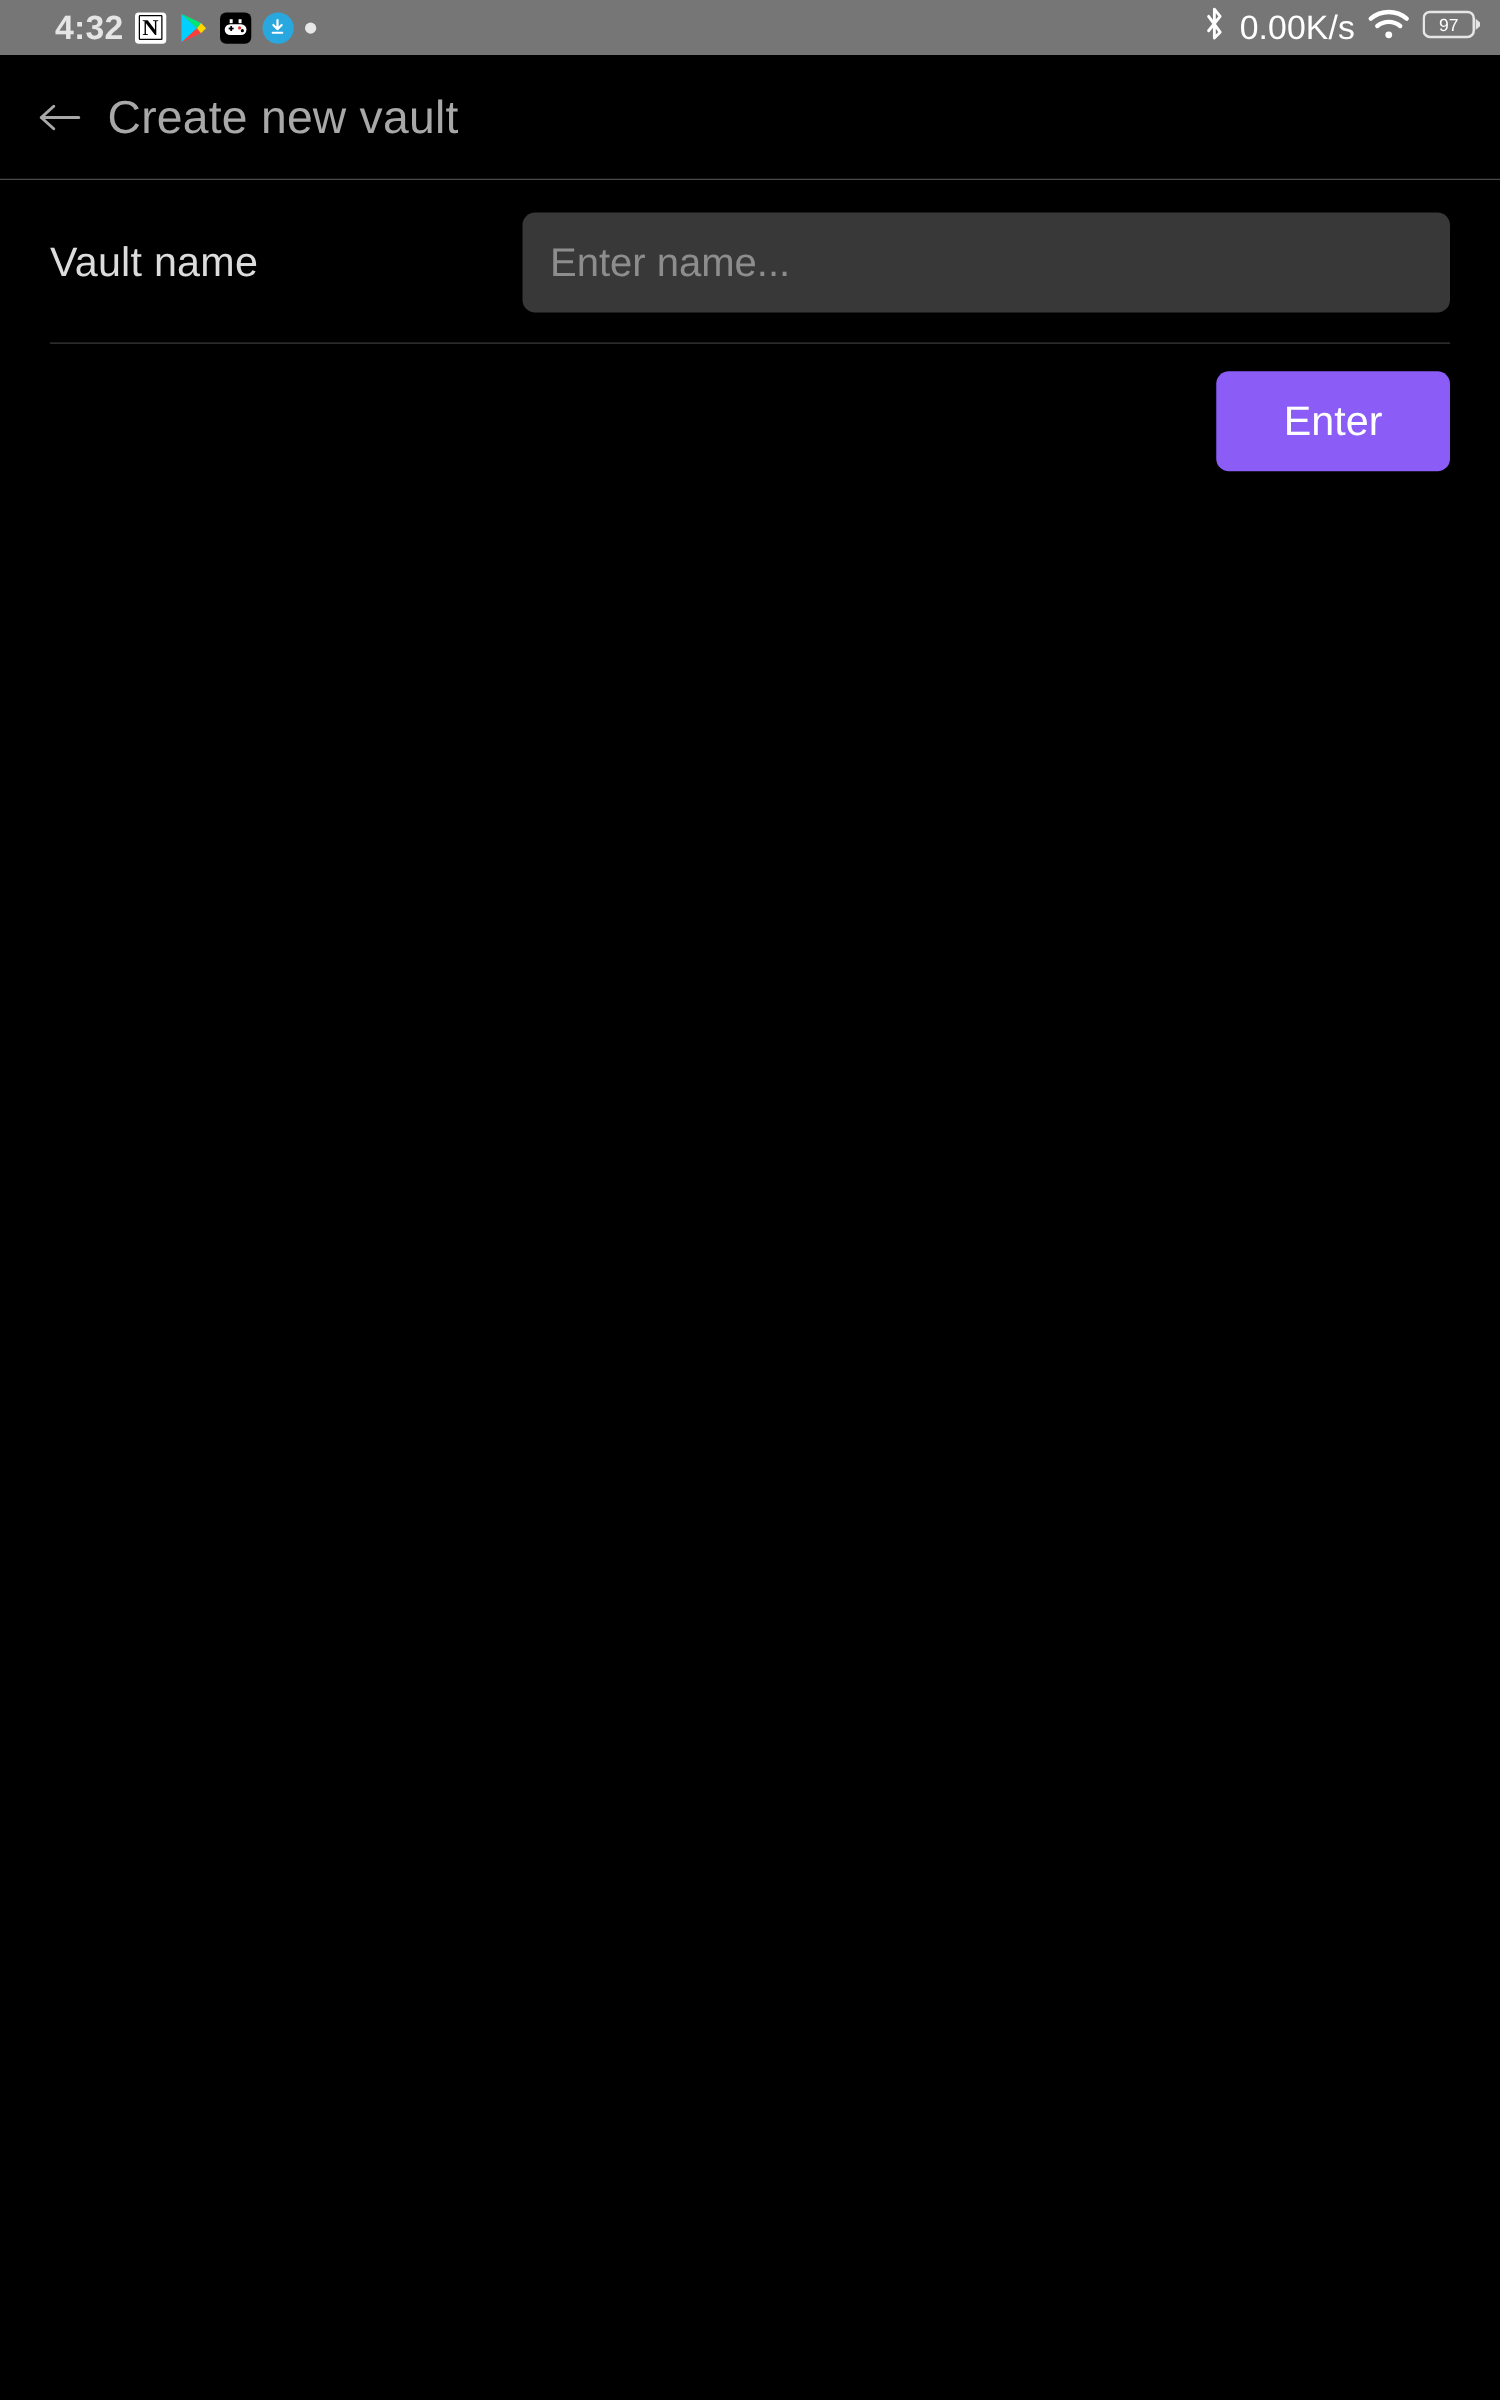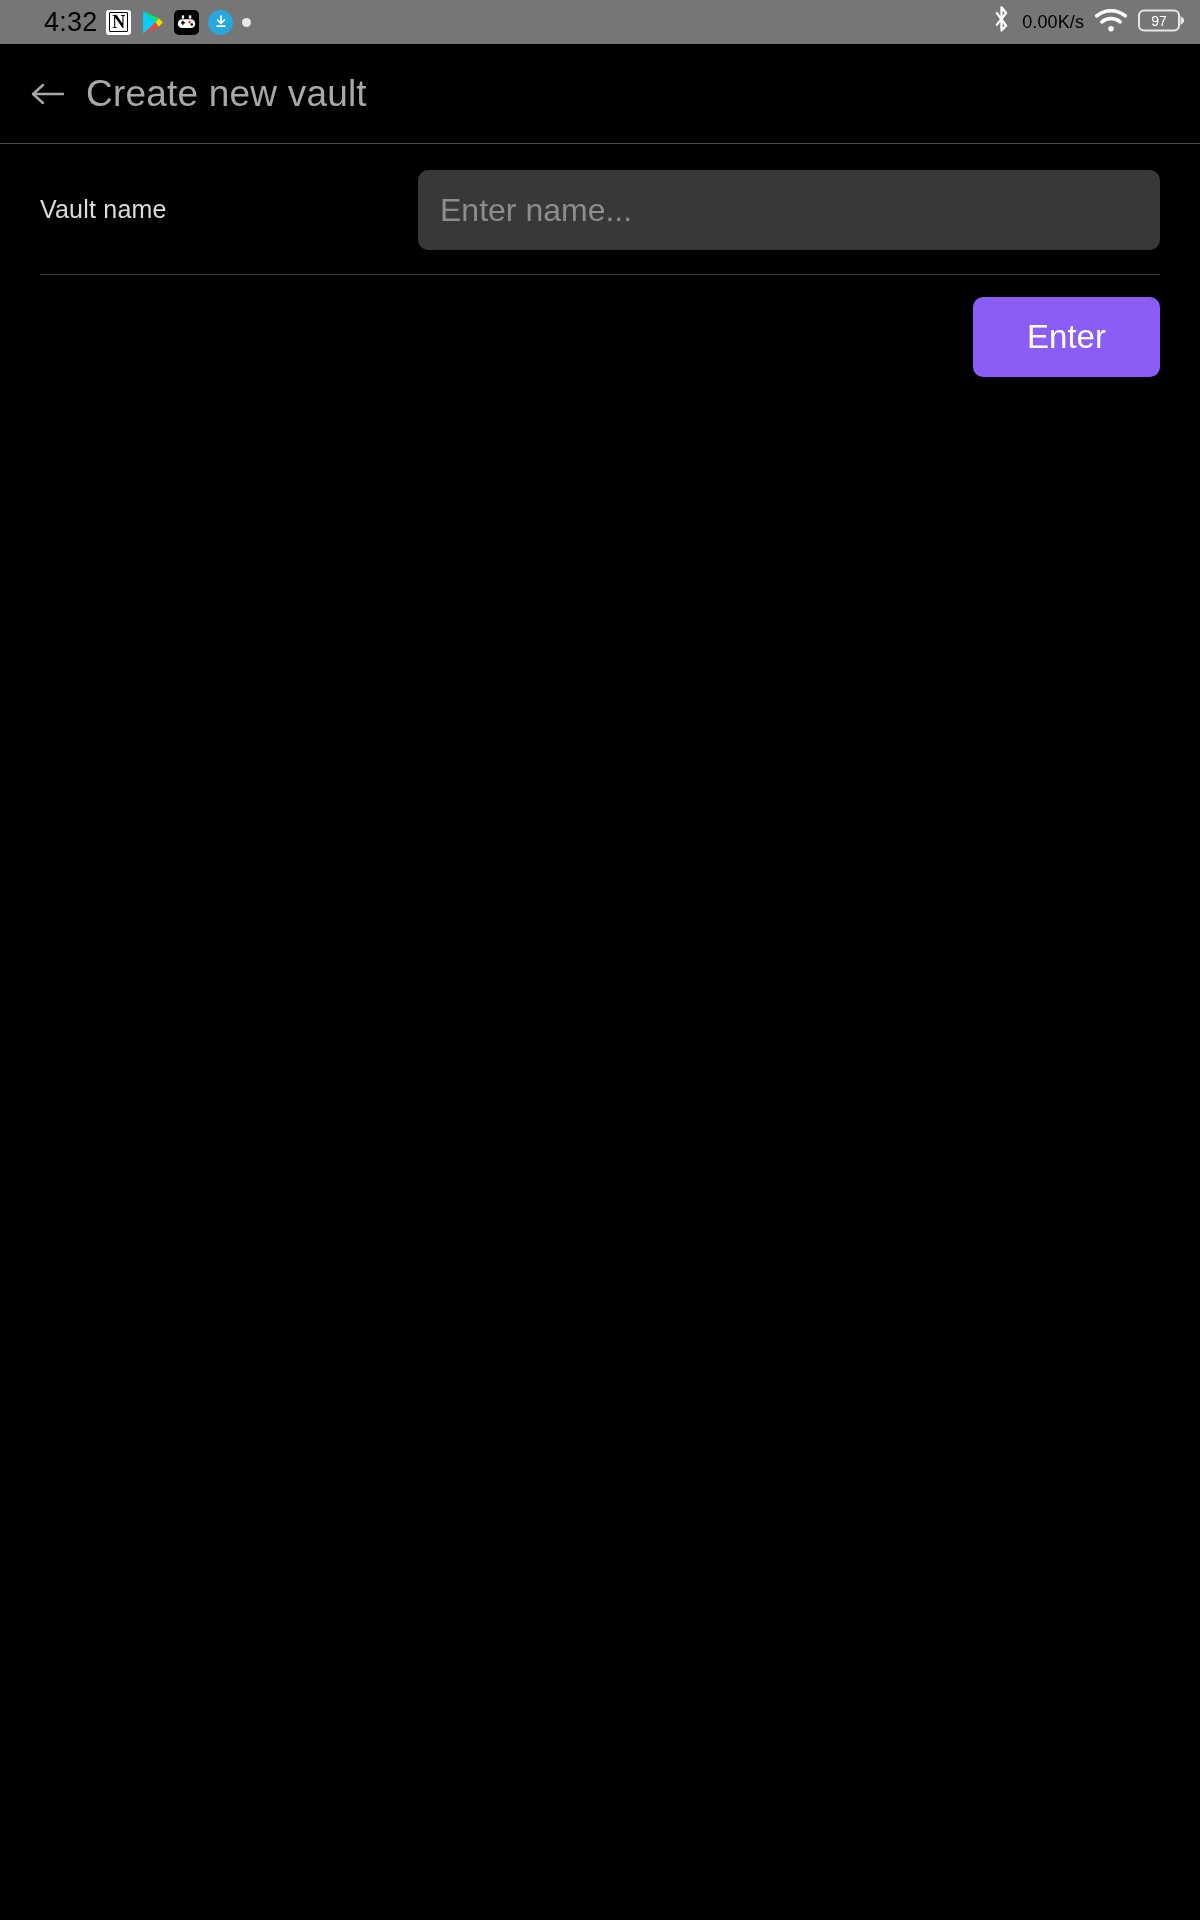--- a/index.html
+++ b/index.html
@@ -20,30 +20,30 @@
     align-items:center;
     padding:0 14px 0 44px;
     color:#ffffff;
   }
   .status-left{
     display:flex; align-items:center; gap:9px; flex:0 0 auto;
   }
   .status-clock{
     font-size:27px;
     letter-spacing:.2px;
-    color:#000000;
+    color:#e5e5e5;
     line-height:1;
-    font-weight:400;
+    font-weight:700;
   }
   .status-spacer{ flex:1 1 auto; }
   .status-right{
     display:flex; align-items:center; gap:10px; flex:0 0 auto;
   }
   .net-speed{
-    font-size:18px; color:#000000; line-height:1; white-space:nowrap;
+    font-size:27px; color:#ffffff; line-height:1; white-space:nowrap;
     letter-spacing:.1px;
   }
 
   
   .ico{ display:block; }
   .ico-notion{
     width:25px;height:25px;background:#fff;border-radius:3px;
     display:flex;align-items:center;justify-content:center;
   }
   .ico-notion b{
@@ -93,21 +93,21 @@
     display:flex;
     align-items:center;
     justify-content:space-between;
     padding:26px 0 24px 0;
     border-bottom:1px solid #3a3a3a;
     gap:20px;
   }
 
   .setting-info{ flex:1 1 auto; min-width:0; }
   .setting-title{
-    font-size:25px;
+    font-size:33px;
     color:#dcdcdc;
     line-height:1.25;
     letter-spacing:.2px;
   }
   .setting-desc{
     font-size:28px;
     color:#bdbdbd;
     line-height:1.3;
     margin-top:10px;
     letter-spacing:.2px;

